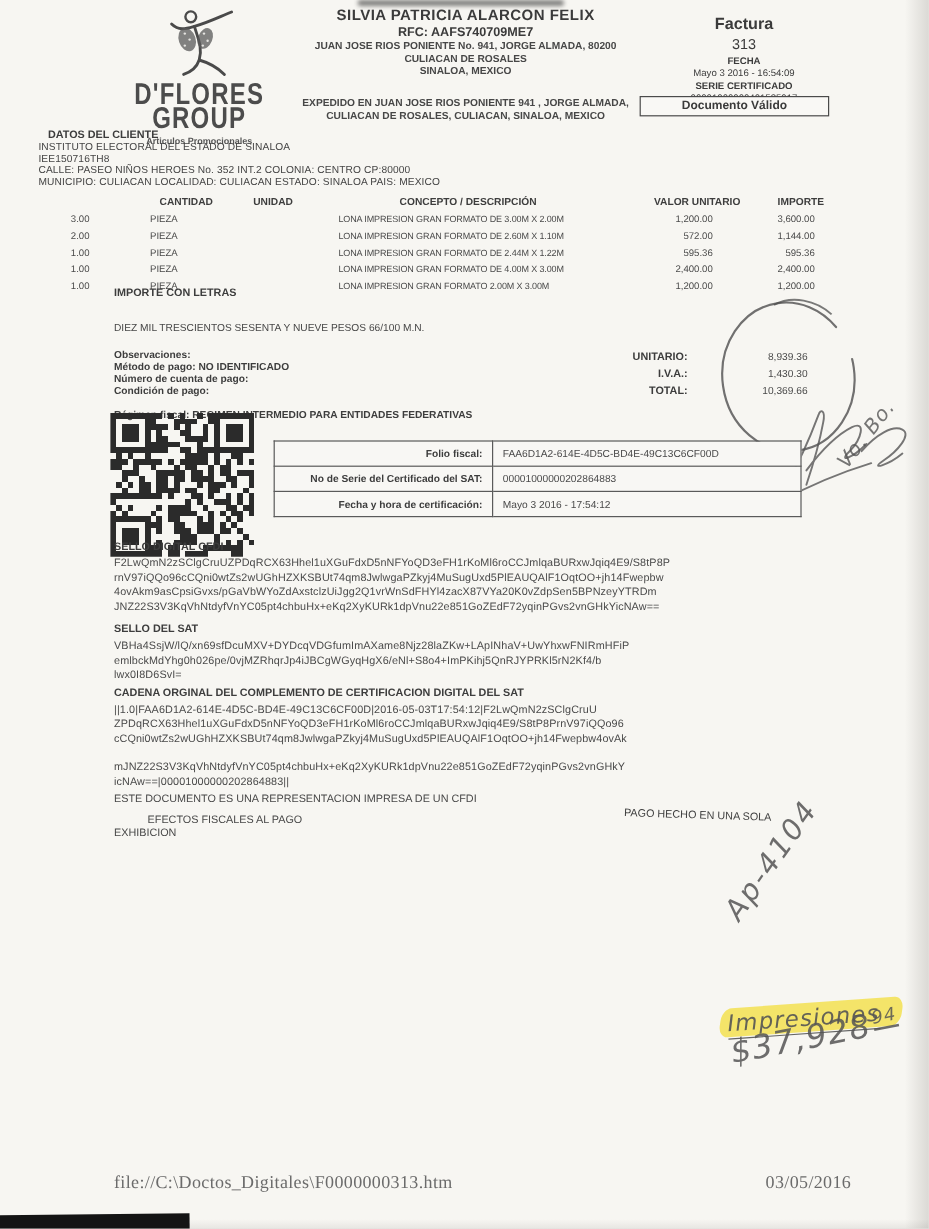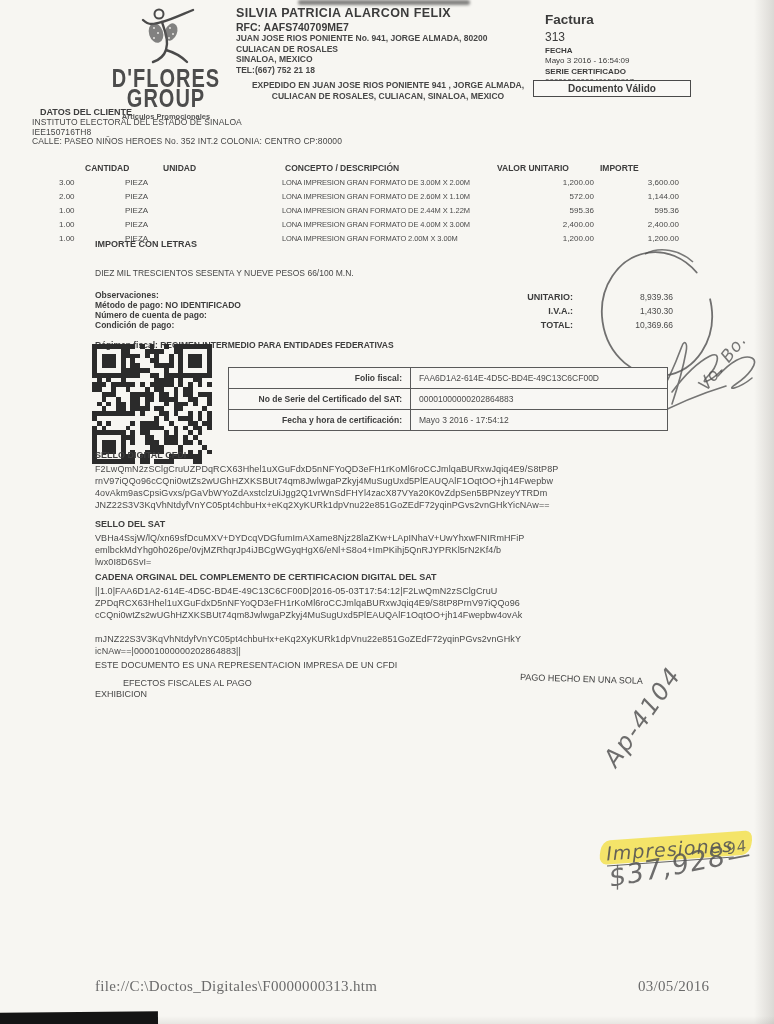--- a/index.html
+++ b/index.html
@@ -17,40 +17,40 @@
   .edge-bottom{left:0;bottom:0;width:100%;height:8px;background:linear-gradient(to bottom,rgba(90,85,80,0),rgba(90,85,80,.10));}
   .top-smudge{left:298px;top:0;width:172px;height:5px;background:#1e1e1e;opacity:.55;filter:blur(1.6px);border-radius:3px;}
   .corner-bar{left:-6px;top:1012px;width:164px;height:16px;background:#141414;transform:rotate(-.6deg);}
 
   
   .logo{left:100px;top:6px;width:132px;text-align:center;color:#4a4a4a;}
   .logo-name{font-size:20px;font-weight:bold;letter-spacing:1px;transform:scaleY(1.25);line-height:20px;color:#4c4c4c;}
   .logo-tag{font-size:7.5px;font-weight:bold;margin-top:4px;color:#555;}
 
   
-  .hdr{left:236px;top:6px;width:304px;text-align:left;color:#3b3b3b;}
+  .hdr{left:236px;top:6px;width:304px;text-align:center;color:#3b3b3b;}
   .hdr .name{font-size:12.5px;font-weight:bold;letter-spacing:.4px;}
   .hdr .rfc{font-size:10.5px;font-weight:bold;margin-top:1px;}
   .hdr .line{font-size:8.5px;font-weight:bold;line-height:10.5px;color:#474747;}
   .expedido{left:236px;top:80px;width:304px;text-align:center;font-size:8.5px;font-weight:bold;line-height:10.5px;color:#474747;}
 
   
-  .fact{left:545px;top:12px;width:150px;text-align:left;color:#3b3b3b;}
+  .fact{left:545px;top:12px;width:150px;text-align:center;color:#3b3b3b;}
   .fact .t{font-size:13.5px;font-weight:bold;}
   .fact .no{font-size:12px;margin-top:3px;}
   .fact .s{font-size:8px;line-height:9.5px;}
   .fact .sb{font-size:8px;font-weight:bold;line-height:9.5px;margin-top:2px;}
   .valid-box{left:533px;top:80px;width:156px;height:15px;border:1.6px solid #4a4a4a;text-align:center;font-size:10px;font-weight:bold;line-height:15px;color:#3b3b3b;background:#f9f8f5;}
 
   
   .cli-title{left:40px;top:107px;font-size:9px;font-weight:bold;text-align:right;}
   .cli-line{font-size:8.5px;color:#454545;letter-spacing:.1px;}
 
   
-  .th{font-size:8.5px;font-weight:bold;color:#3d3d3d;}
+  .th{font-size:8.5px;font-weight:bold;color:#3d3d3d;margin-left:48px;}
   .cell{font-size:8px;color:#4a4a4a;margin-left:19px;}
   .cell-con{font-size:7.5px;letter-spacing:-.1px;}
 
   
   .tot-lab{font-size:9px;font-weight:bold;width:95px;text-align:right;}
   .tot-val{font-size:8.5px;width:90px;text-align:right;color:#4a4a4a;}
 
   
   .sec-b{font-size:9px;font-weight:bold;color:#3d3d3d;}
   .sec-t{font-size:8.5px;color:#474747;}
@@ -113,41 +113,41 @@
     <div class="logo-name">GROUP</div>
     <div class="logo-tag">Articulos Promocionales</div>
   </div>
 
   <div class="abs hdr">
     <div class="name">SILVIA PATRICIA ALARCON FELIX</div>
     <div class="rfc">RFC: AAFS740709ME7</div>
     <div class="line">JUAN JOSE RIOS PONIENTE No. 941, JORGE ALMADA, 80200</div>
     <div class="line">CULIACAN DE ROSALES</div>
     <div class="line">SINALOA, MEXICO</div>
-    <div class="line">TEL:(667) 752 21 18</div>
   </div>
   <div class="abs expedido">
     <div>EXPEDIDO EN JUAN JOSE RIOS PONIENTE 941 , JORGE ALMADA,</div>
     <div>CULIACAN DE ROSALES, CULIACAN, SINALOA, MEXICO</div>
   </div>
 
   <div class="abs fact">
     <div class="t">Factura</div>
     <div class="no">313</div>
     <div class="sb">FECHA</div>
     <div class="s">Mayo 3 2016 - 16:54:09</div>
     <div class="sb">SERIE CERTIFICADO</div>
     <div class="s">00001000000401585917</div>
   </div>
   <div class="abs valid-box">Documento Válido</div>
 
   <div class="abs cli-title">DATOS DEL CLIENTE</div>
   <div class="abs cli-line" style="left:32px;top:117px;">INSTITUTO ELECTORAL DEL ESTADO DE SINALOA</div>
   <div class="abs cli-line" style="left:32px;top:126.5px;">IEE150716TH8</div>
   <div class="abs cli-line" style="left:32px;top:136px;">CALLE: PASEO NIÑOS HEROES No. 352 INT.2 COLONIA: CENTRO CP:80000</div>
+  <div class="abs cli-line" style="left:32px;top:145.5px;">MUNICIPIO: CULIACAN LOCALIDAD: CULIACAN ESTADO: SINALOA PAIS: MEXICO</div>
 
   <div class="abs th" style="left:85px;top:163px;">CANTIDAD</div>
   <div class="abs th" style="left:163px;top:163px;">UNIDAD</div>
   <div class="abs th" style="left:285px;top:163px;">CONCEPTO / DESCRIPCIÓN</div>
   <div class="abs th" style="left:497px;top:163px;">VALOR UNITARIO</div>
   <div class="abs th" style="left:600px;top:163px;">IMPORTE</div>
 
   <div class="abs" style="left:0;top:178px;width:774px;height:12px;">
     <span class="abs cell" style="left:40px;">3.00</span>
     <span class="abs cell" style="left:106px;">PIEZA</span>

